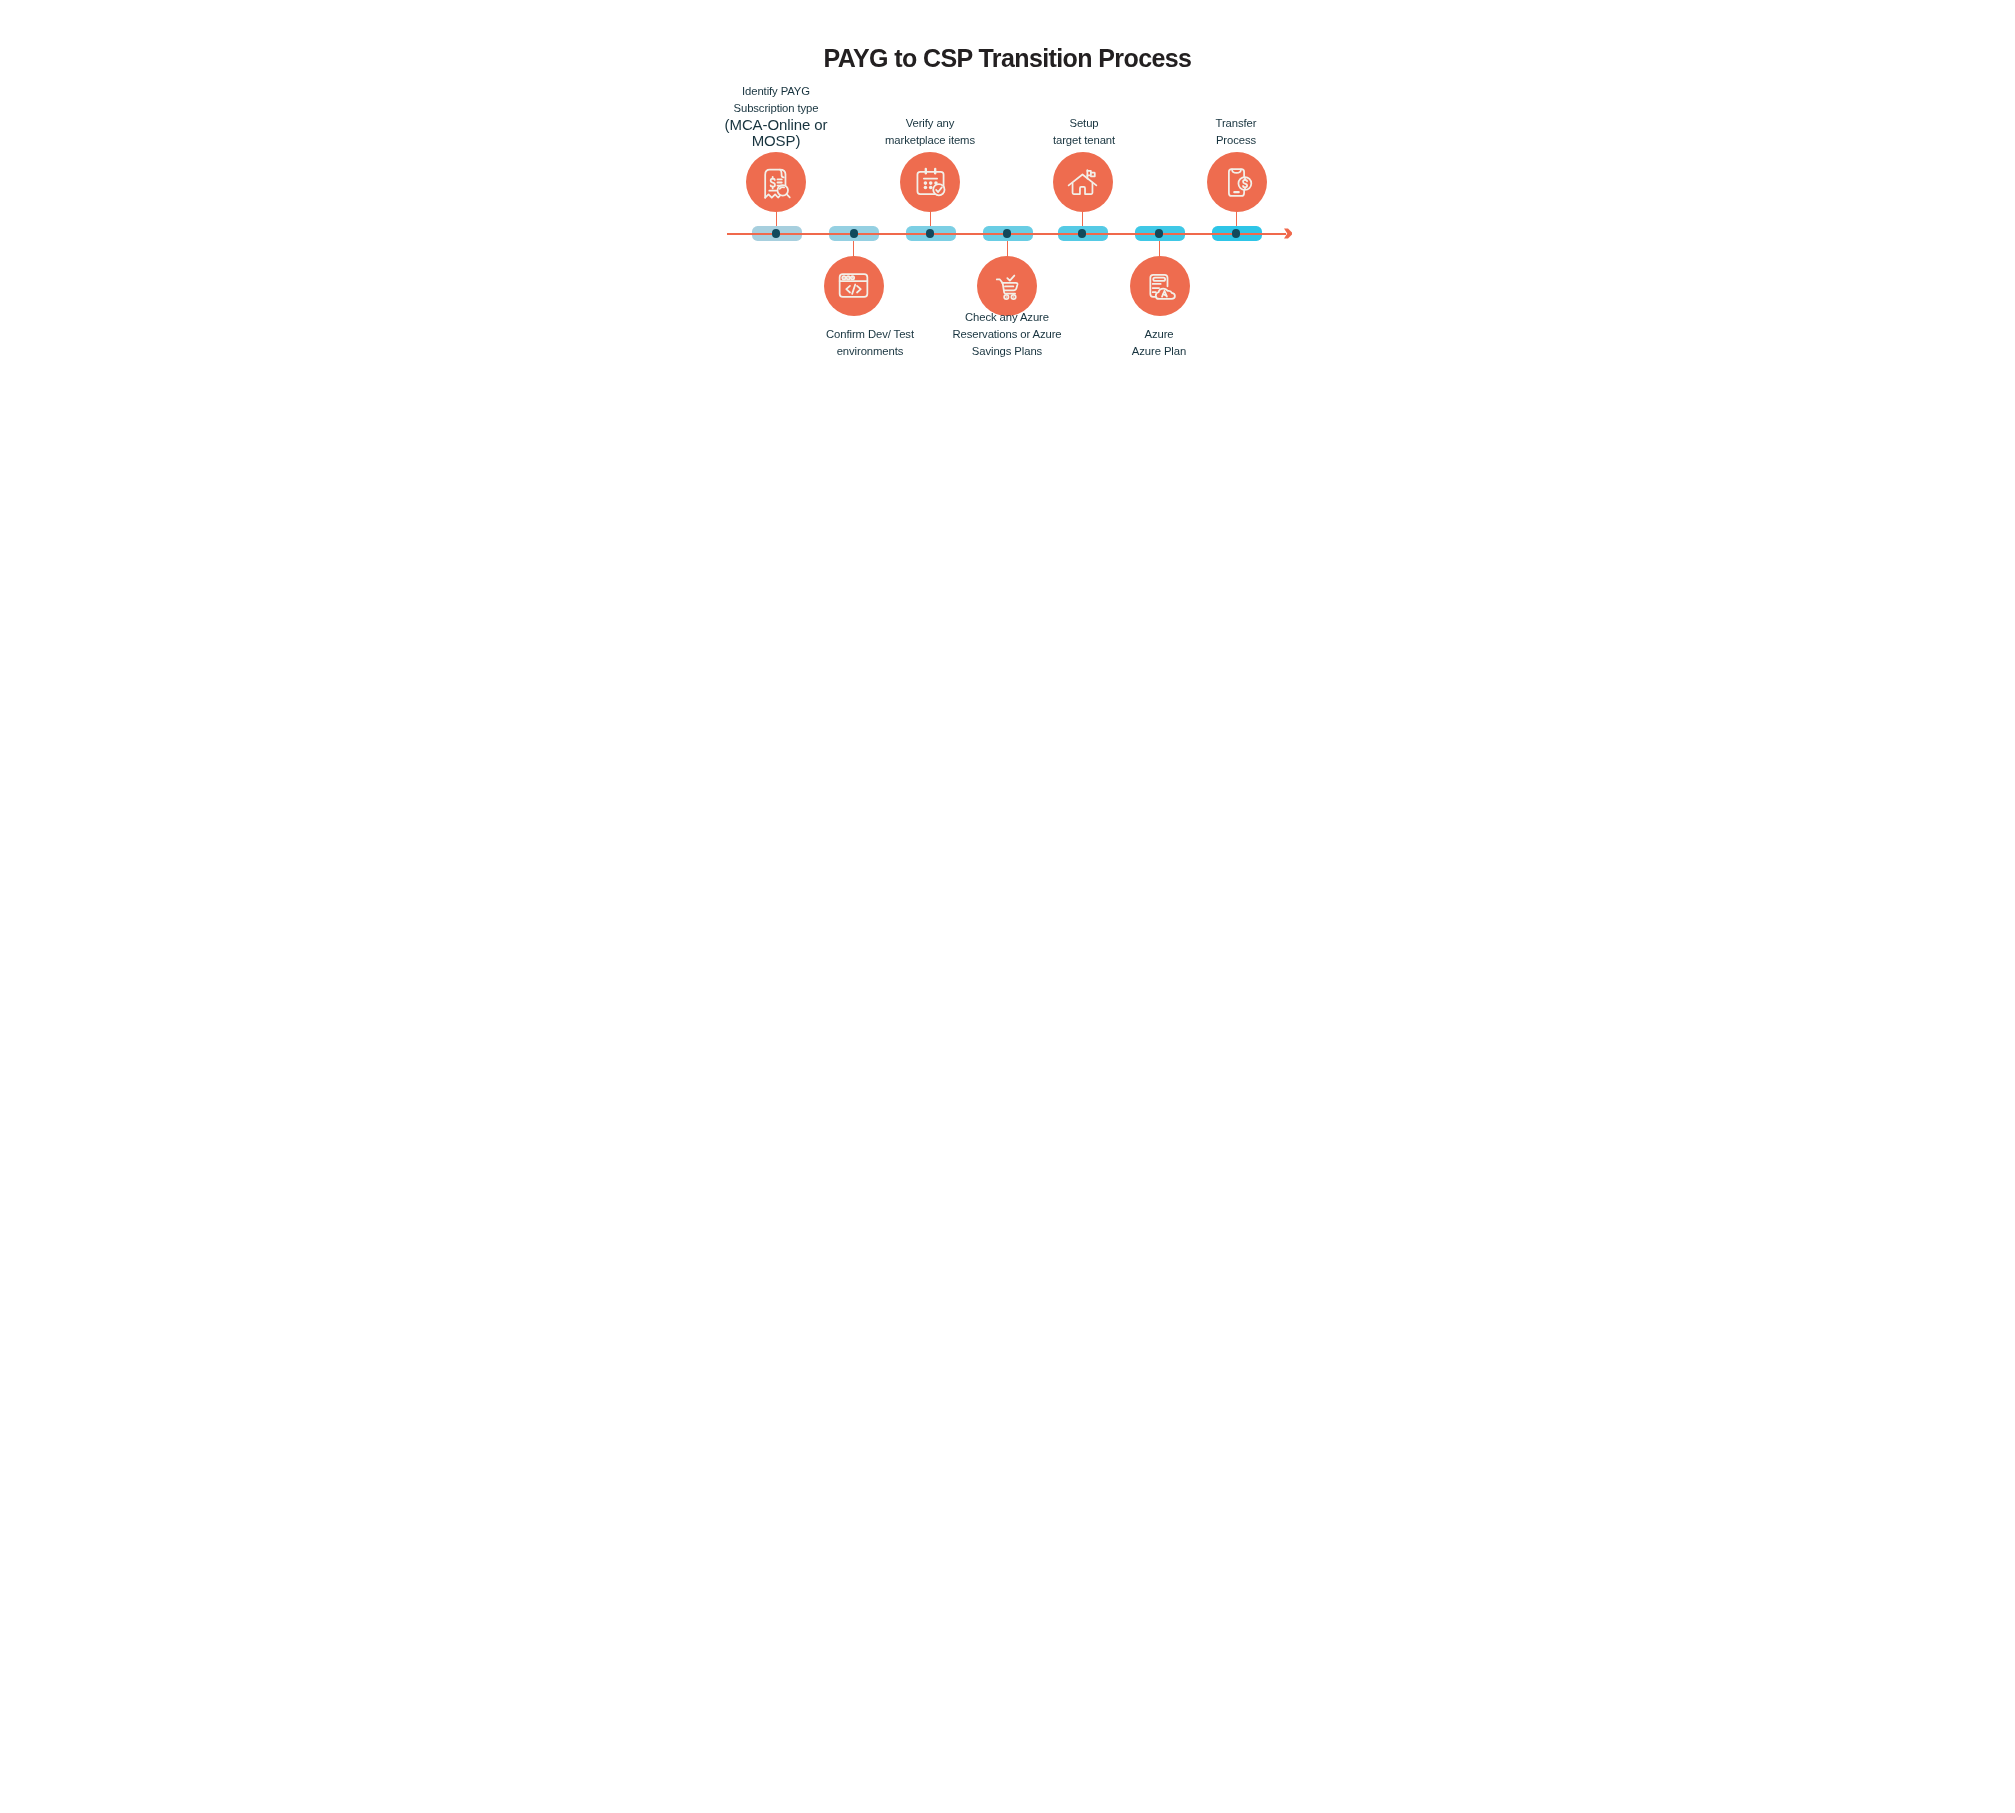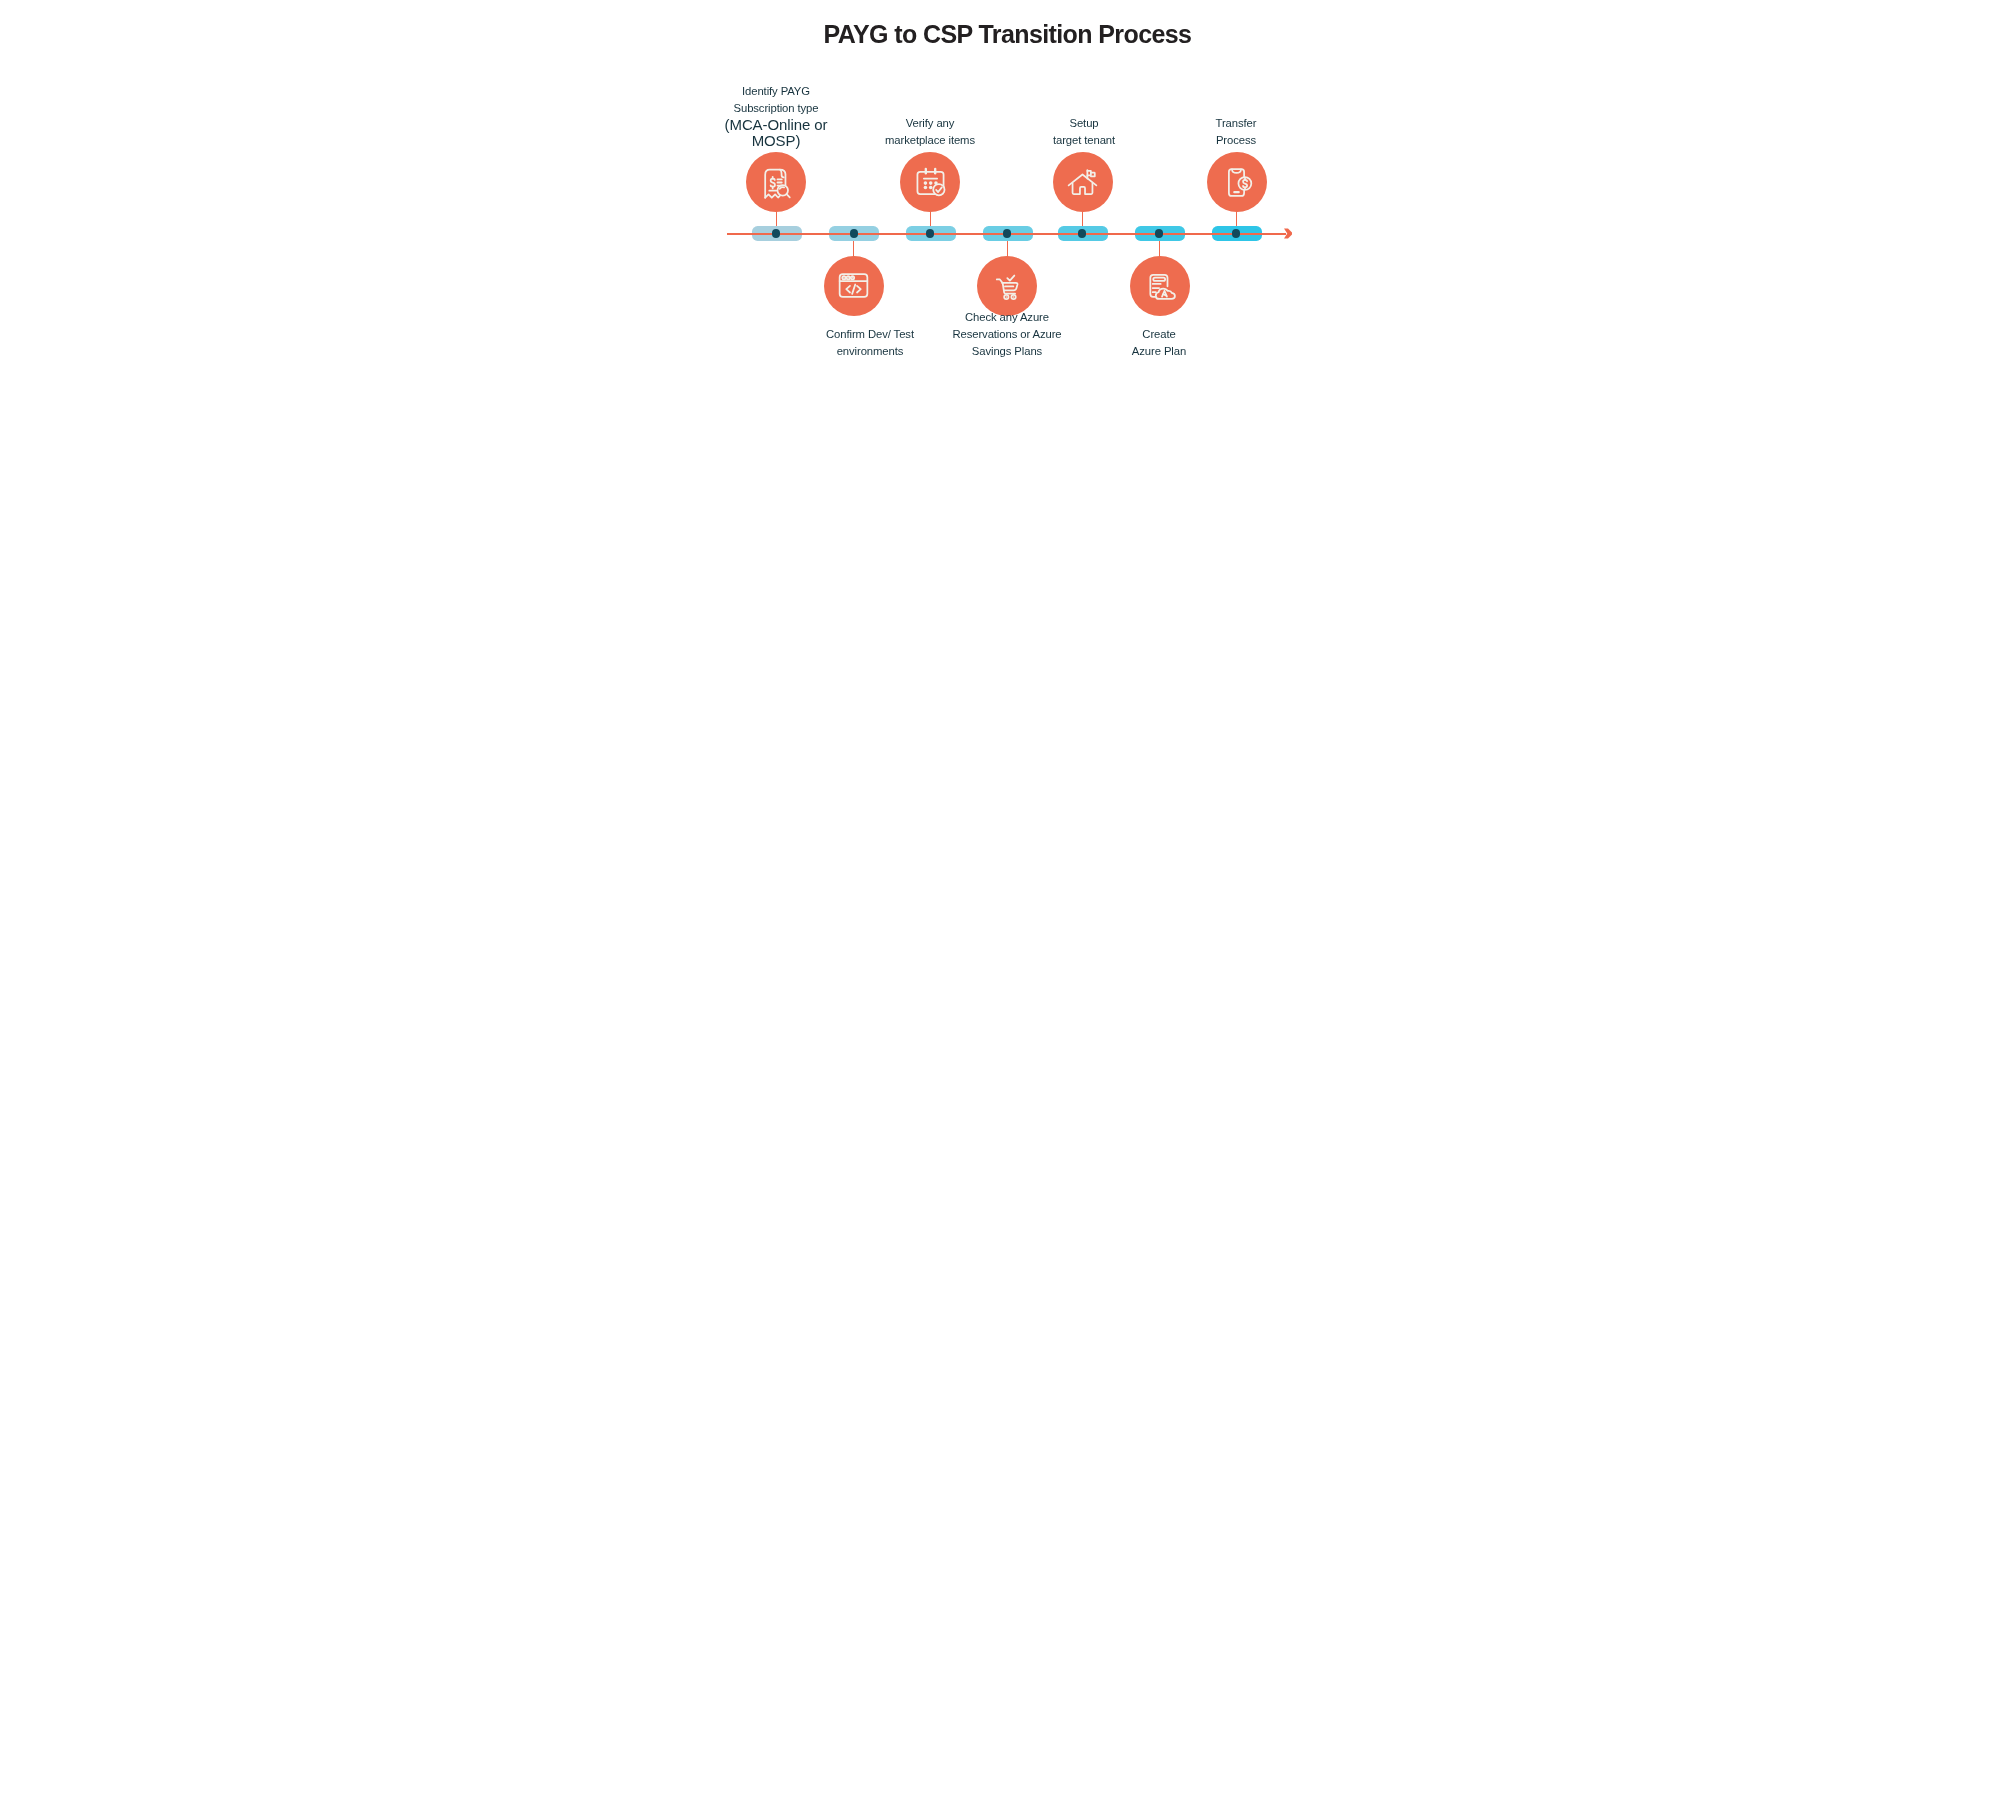--- a/index.html
+++ b/index.html
@@ -1,19 +1,19 @@
 <!DOCTYPE html>
 <html style="font-size:6.4px"><head>
 <meta charset="utf-8">
 <style>
   html,body { margin:0; padding:0; background:#ffffff; }
   body { font-family:"Liberation Sans", sans-serif; }
   .canvas { position:relative; width:632px; height:395px; background:#ffffff; overflow:hidden; margin:0 auto; }
 
-  .title { position:absolute; top:20px; left:0; right:0; margin:0; text-align:center;
+  .title { position:absolute; top:44px; left:0; right:0; margin:0; text-align:center;
            font-size:25px; font-weight:700; letter-spacing:-0.6px; color:#232021; }
 
   .tl-line { position:absolute; left:35px; top:233px; width:559px; height:2px; background:#F0694C; }
   .arrow   { position:absolute; left:592px; top:228px; width:8.9px; height:11px; }
 
   .connector { position:absolute; width:1.6px; background:#F0694C; }
   .pill      { position:absolute; top:226px; width:50px; height:14.5px; border-radius:5.6px; }
   .dot       { position:absolute; top:229px; width:8.9px; height:8.9px; border-radius:50%; background:#12495C; }
   .circle    { position:absolute; width:60px; height:60px; border-radius:50%; background:#EE6C4F; }
   .icon      { position:absolute; width:39px; height:39px; }
@@ -175,21 +175,21 @@
   <div class="label" style="left:245px;top:309px;">
     <div>Check any Azure</div>
     <div>Reservations or Azure</div>
     <div>Savings Plans</div>
   </div>
   <div class="label" style="left:322px;bottom:246px;">
     <div>Setup</div>
     <div>target tenant</div>
   </div>
   <div class="label" style="left:397px;top:326px;">
-    <div>Create</div>
+    <div>Azure</div>
     <div>Azure Plan</div>
   </div>
   <div class="label" style="left:474px;bottom:246px;">
     <div>Transfer</div>
     <div>Process</div>
   </div>
 
 </div>
 
 

